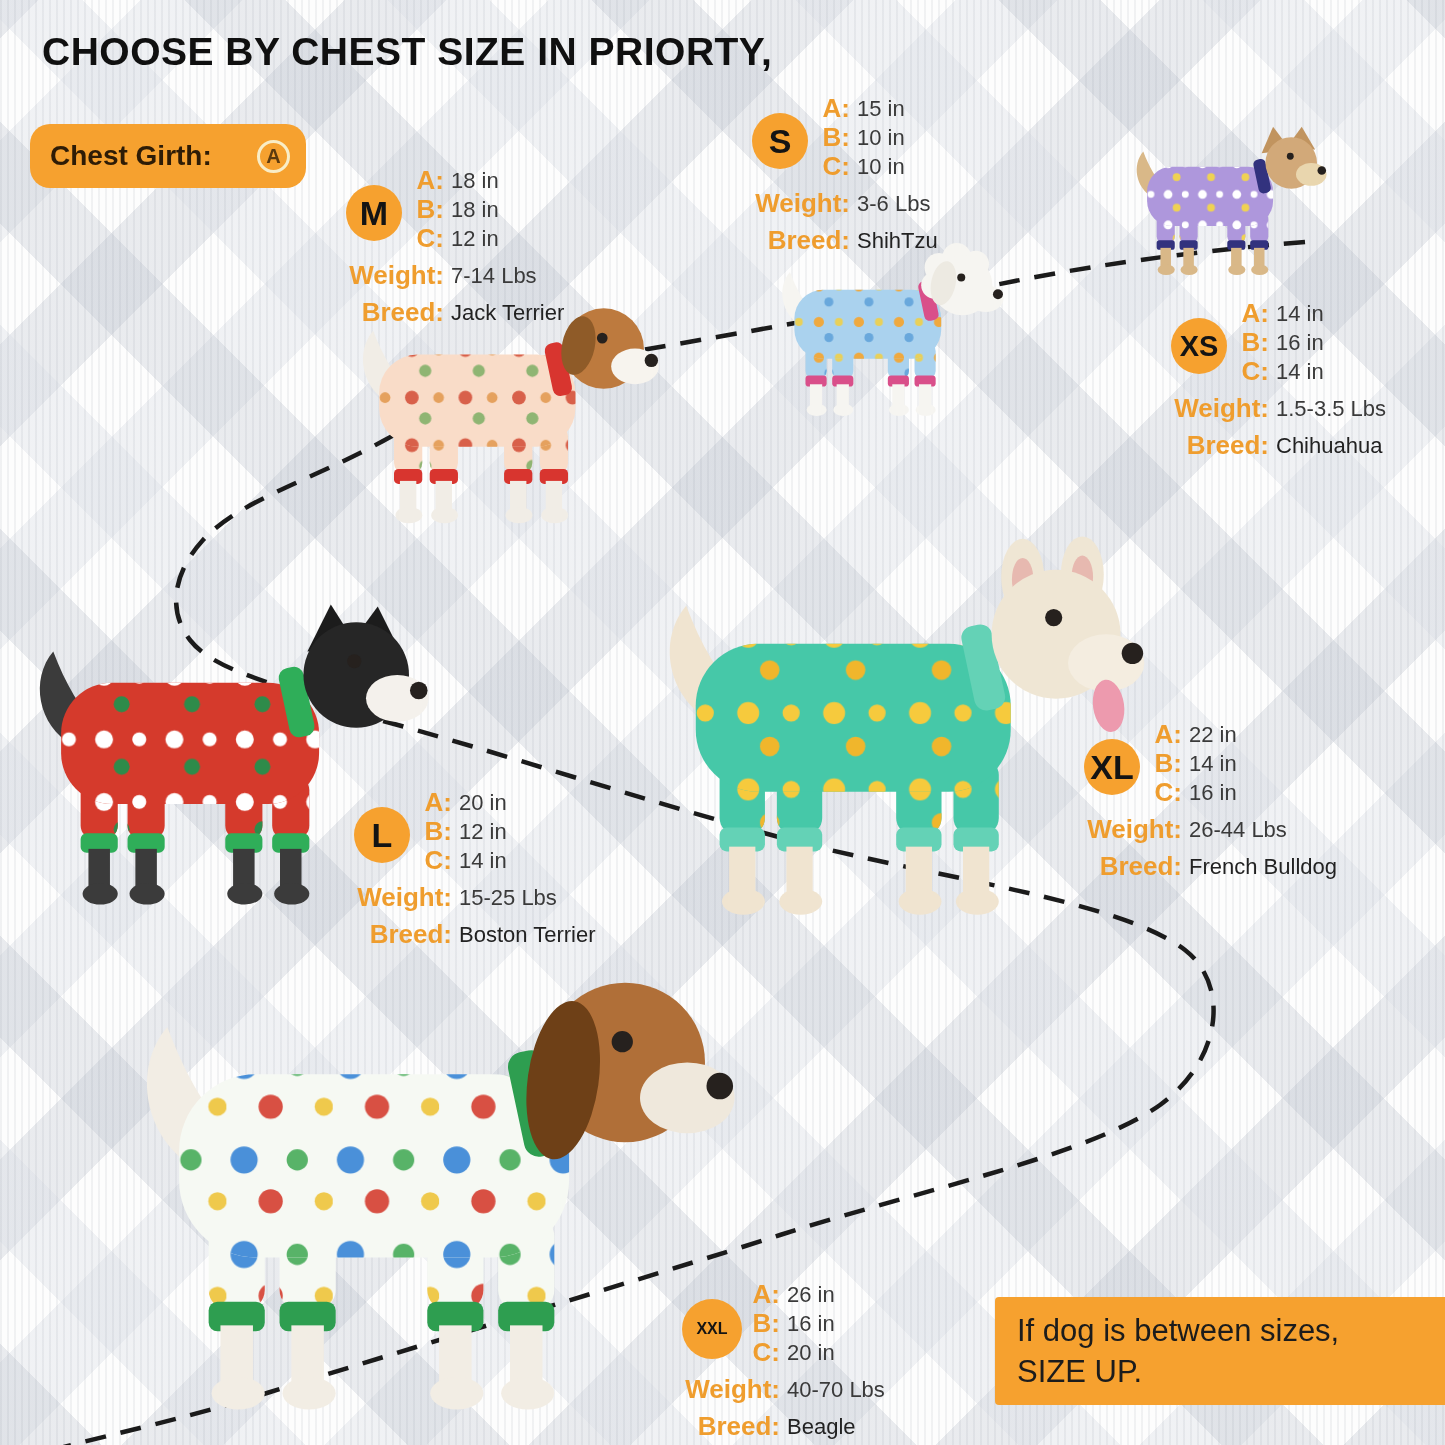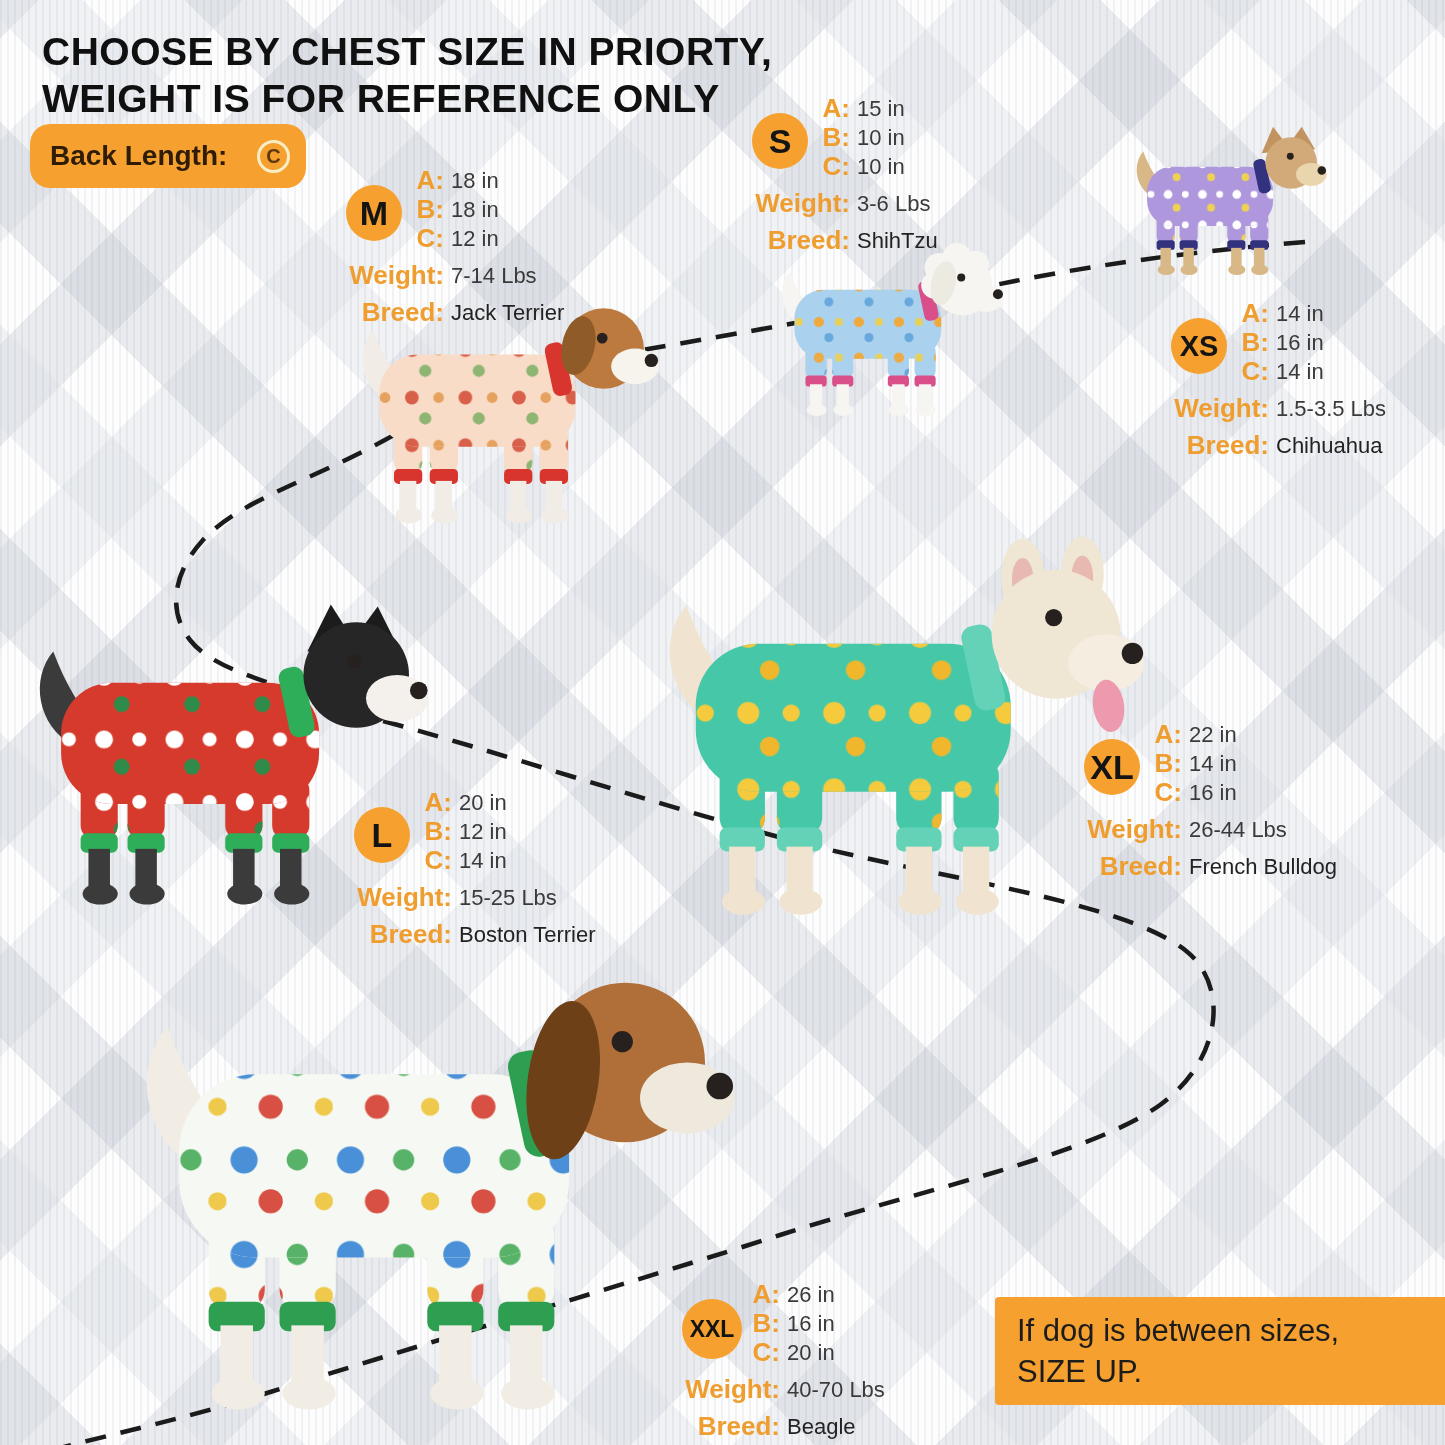--- a/index.html
+++ b/index.html
@@ -28,21 +28,21 @@
     display:flex;align-items:center;justify-content:center;
     font-size:20px;font-weight:bold;color:#5C3A0E;box-sizing:border-box;
   }
   
   .size-block{position:absolute;}
   .size-circle{
     position:absolute;left:14px;top:20px;width:56px;height:56px;border-radius:50%;
     background:#F6A12F;display:flex;align-items:center;justify-content:center;
     font-size:34px;font-weight:bold;color:#141414;
   }
-  .size-block.xxl .size-circle{font-size:23px;width:60px;height:60px;}
+  .size-block.xxl .size-circle{font-size:16px;width:60px;height:60px;}
   .size-block.xs .size-circle{font-size:29px;}
   .rows{display:block;}
   .row{display:grid;grid-template-columns:112px auto;column-gap:7px;height:29px;align-items:center;}
   .row.gap{margin-top:8px;}
   .lbl{font-size:26px;font-weight:bold;color:#EF9D2E;text-align:right;white-space:nowrap;}
   .val{font-size:22px;color:#3A3A3A;white-space:nowrap;}
   .row.breed .val{color:#222;}
   
   .note{
     position:absolute;left:995px;top:1297px;width:456px;border-radius:4px;
@@ -83,27 +83,26 @@
              C 500 752, 640 800, 790 840
              C 930 877, 1120 900, 1185 950
              C 1230 985, 1222 1060, 1160 1105
              C 1090 1155, 920 1190, 780 1235
              C 640 1280, 420 1345, 267 1393
              C 180 1420, 120 1432, 60 1448" fill="none" stroke="#1B1B1B" stroke-width="4.5" stroke-dasharray="21 15"></path>
   </svg>
 
   <h1 class="title">
     <span>CHOOSE BY CHEST SIZE IN PRIORTY,</span><br>
-    <span>WEIGHT IS FOR REFERENCE ONLY</span>
   </h1>
 
   <div class="legend">
     <div class="lrow">
-      <span class="ltext">Back Length:</span>
-      <span class="lsym">C</span>
+      <span class="ltext">Chest Girth:</span>
+      <span class="lsym">A</span>
     </div>
   </div>
 
   <div class="dog dog-m">
       <svg viewBox="0 0 220 160" xmlns="http://www.w3.org/2000/svg">
         <defs>
           <pattern id="pat-m" width="36" height="32" patternUnits="userSpaceOnUse">
             <circle cx="6" cy="7" r="4.6" fill="#D8604A"></circle>
             <circle cx="15" cy="21" r="4.1" fill="#8FB573"></circle>
             <circle cx="24" cy="7" r="3.5999999999999996" fill="#E5A15E"></circle>

